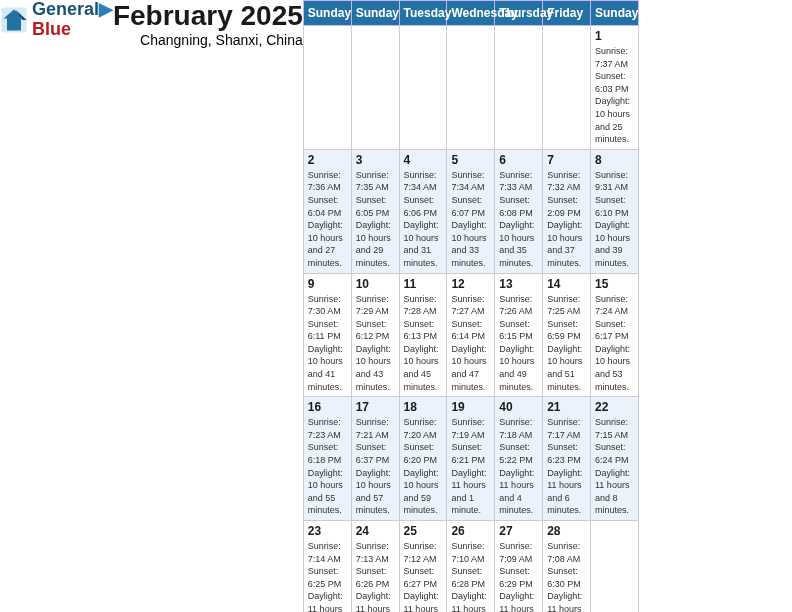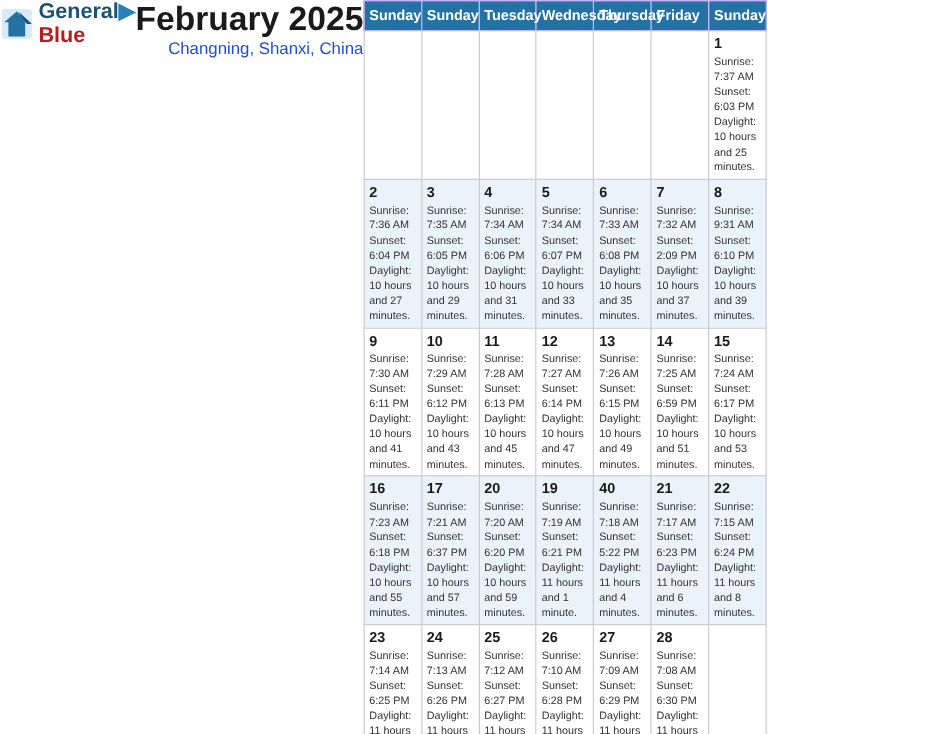--- a/index.html
+++ b/index.html
@@ -43,21 +43,21 @@
     .title-block {
       text-align: right;
     }
     .main-title {
       font-size: 28px;
       font-weight: bold;
       color: #1a1a1a;
     }
     .subtitle {
       font-size: 14px;
-      color: #1d4ed8;
+      color: #000000;
     }
     .calendar {
       flex: 1;
       border: 1px solid #ccc;
       border-collapse: collapse;
       width: 100%;
       table-layout: fixed;
     }
     .calendar thead th {
       background-color: #2471a3;
@@ -242,21 +242,21 @@
 Sunset: 6:18 PM
 Daylight: 10 hours and 55 minutes.</div>
           </td>
           <td>
             <span class="day-num">17</span>
             <div class="day-info">Sunrise: 7:21 AM
 Sunset: 6:37 PM
 Daylight: 10 hours and 57 minutes.</div>
           </td>
           <td>
-            <span class="day-num">20</span>
+            <span class="day-num">18</span>
             <div class="day-info">Sunrise: 7:20 AM
 Sunset: 6:20 PM
 Daylight: 10 hours and 59 minutes.</div>
           </td>
           <td>
             <span class="day-num">19</span>
             <div class="day-info">Sunrise: 7:19 AM
 Sunset: 6:21 PM
 Daylight: 11 hours and 1 minute.</div>
           </td>

